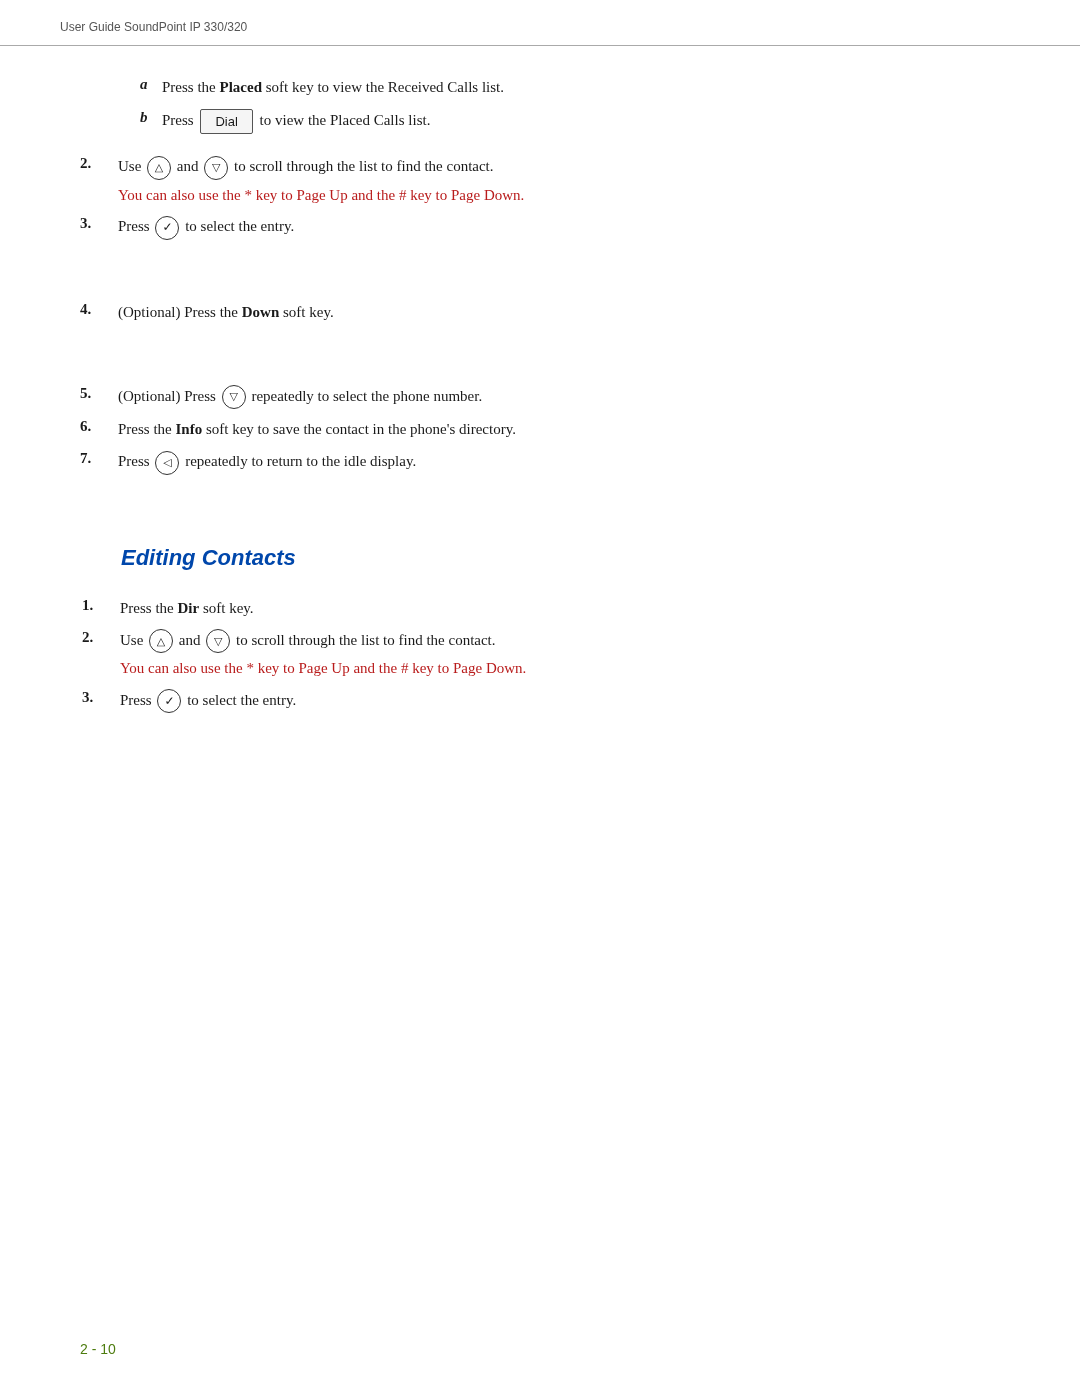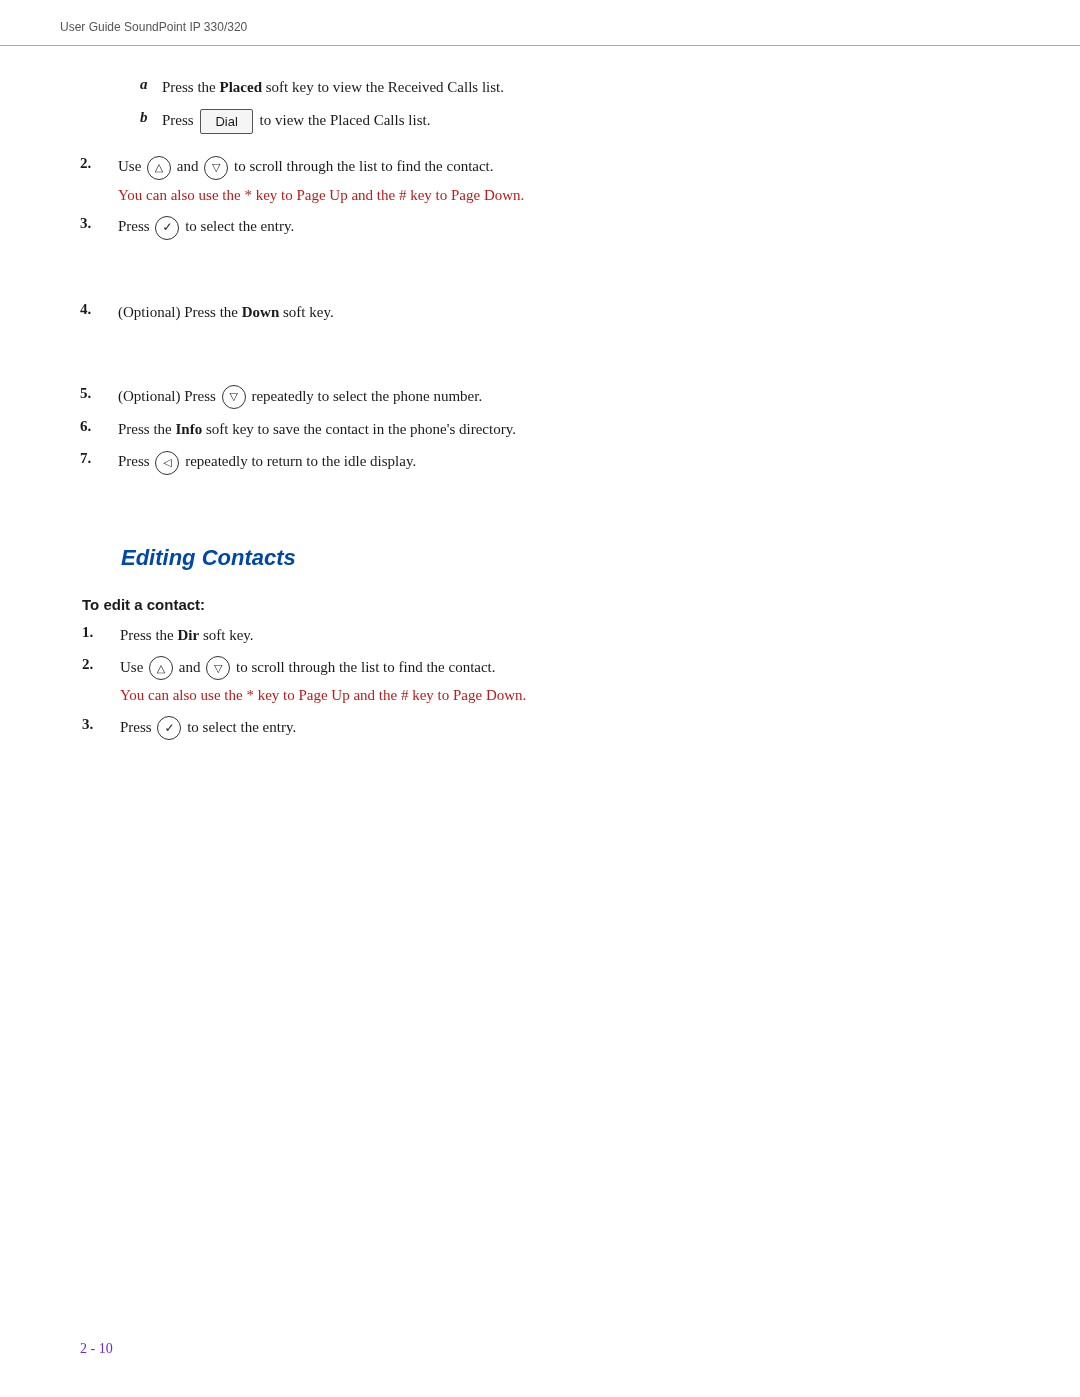--- a/index.html
+++ b/index.html
@@ -154,22 +154,22 @@
       margin-bottom: 10px;
       font-family: Arial, sans-serif;
     }
 
     
     .footer {
       position: absolute;
       bottom: 40px;
       left: 80px;
       font-size: 14px;
-      color: #6d28d9;
-      font-family: Liberation Serif, serif;
+      color: #4d7c0f;
+      font-family: Liberation Sans, sans-serif;
     }
 
     .bold { font-weight: bold; }
     .italic { font-style: italic; }
   </style>
 </head>
 <body>
 
 <div class="page">
 
@@ -248,21 +248,20 @@
         </div>
       </div>
     </div>
 
     <div class="section-break"></div>
 
     <div class="steps-block">
       <h2 class="section-heading">Editing Contacts</h2>
 
       <div style="padding-left: 2px;">
-        <div class="sub-section-heading">To edit a contact:</div>
 
         <div class="numbered-item">
           <span class="numbered-item-number bold">1.</span>
           <div class="numbered-item-content">
             Press the <span class="bold">Dir</span> soft key.
           </div>
         </div>
 
         <div class="numbered-item">
           <span class="numbered-item-number bold">2.</span>

